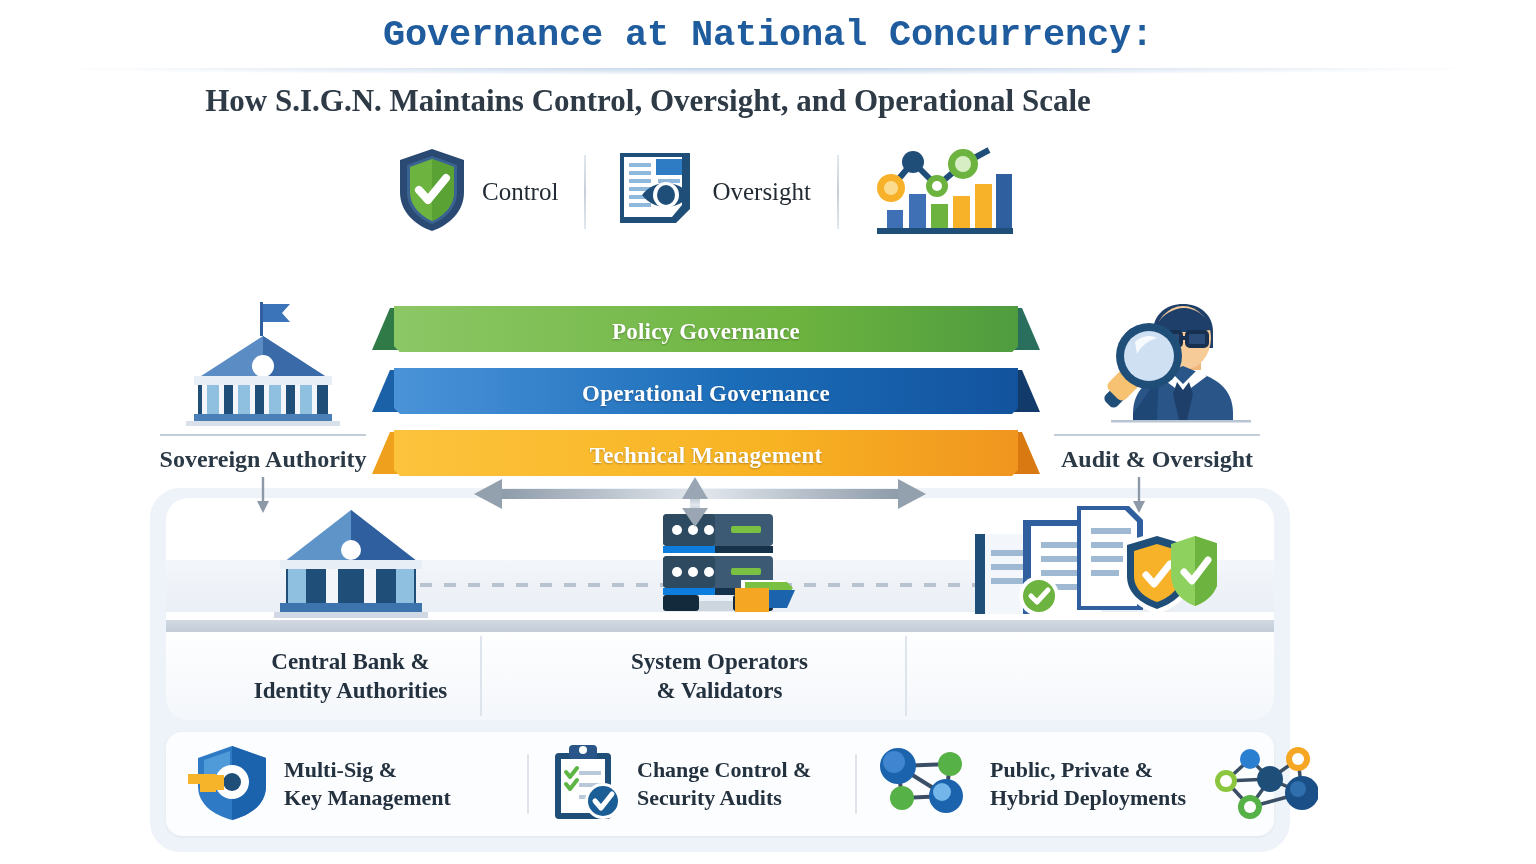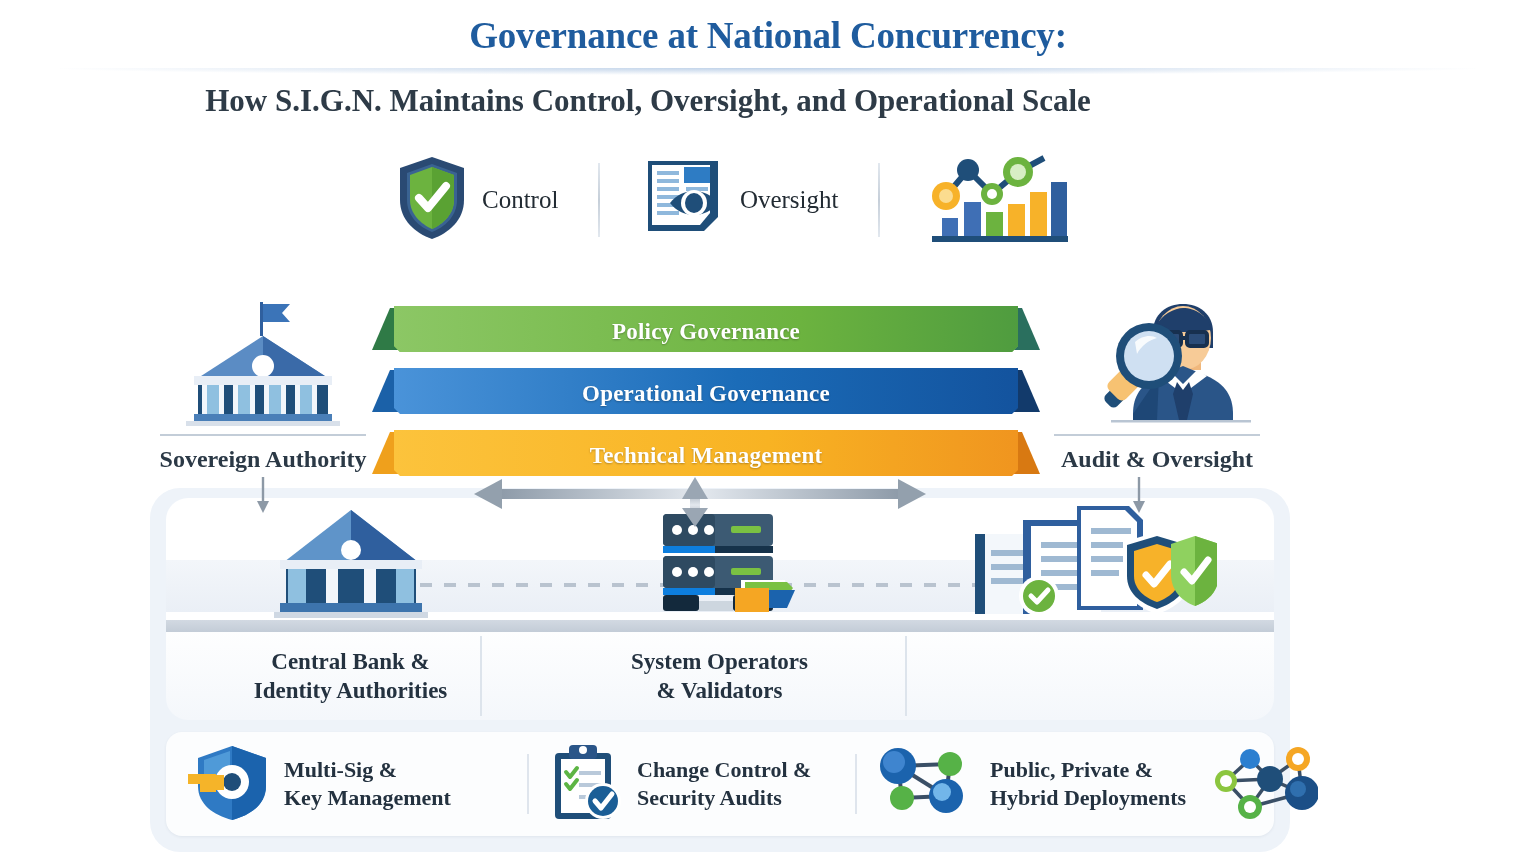--- a/index.html
+++ b/index.html
@@ -8,39 +8,39 @@
     background:#ffffff;
     font-family:"Liberation Sans", sans-serif;
     overflow:hidden;
     position:relative;
   }
   .stage{position:absolute;inset:0;}
 
   
   #title-main{
     position:absolute;left:0;top:14px;width:1536px;text-align:center;
-    font-family:Liberation Serif, serif;
+    font-family:Liberation Mono, monospace;
     font-size:37px;font-weight:bold;letter-spacing:-0.2px;
     color:#1f5c9e;
     text-shadow:0 1px 0 rgba(255,255,255,.9);
   }
   #title-rule{
     position:absolute;left:60px;top:68px;width:1416px;height:7px;
     background:radial-gradient(ellipse at 50% 0%, rgba(170,195,225,.75) 0%, rgba(255,255,255,0) 72%);
   }
   #title-sub{
     position:absolute;left:0;top:83px;width:1296px;text-align:center;
     font-family:"Liberation Serif", serif;
     font-size:31px;font-weight:bold;color:#2e3b47;
   }
 
   
   #icon-row{
-    position:absolute;left:370px;top:146px;width:740px;height:108px;
-    display:flex;align-items:center;justify-content:space-between;gap:0;
+    position:absolute;left:370px;top:138px;width:740px;height:108px;
+    display:flex;align-items:center;justify-content:flex-start;gap:0;
   }
   .icon-cell{display:flex;align-items:center;gap:14px;padding:0 26px;}
   .icon-label{
     font-family:"Liberation Serif", serif;
     font-size:25px;color:#222b33;white-space:nowrap;
   }
   .vdiv{width:2px;height:74px;background:linear-gradient(#e2e8ef,#c6cfd9,#e2e8ef);}
 
   
   #ribbons{position:absolute;left:372px;top:300px;width:668px;height:178px;}

